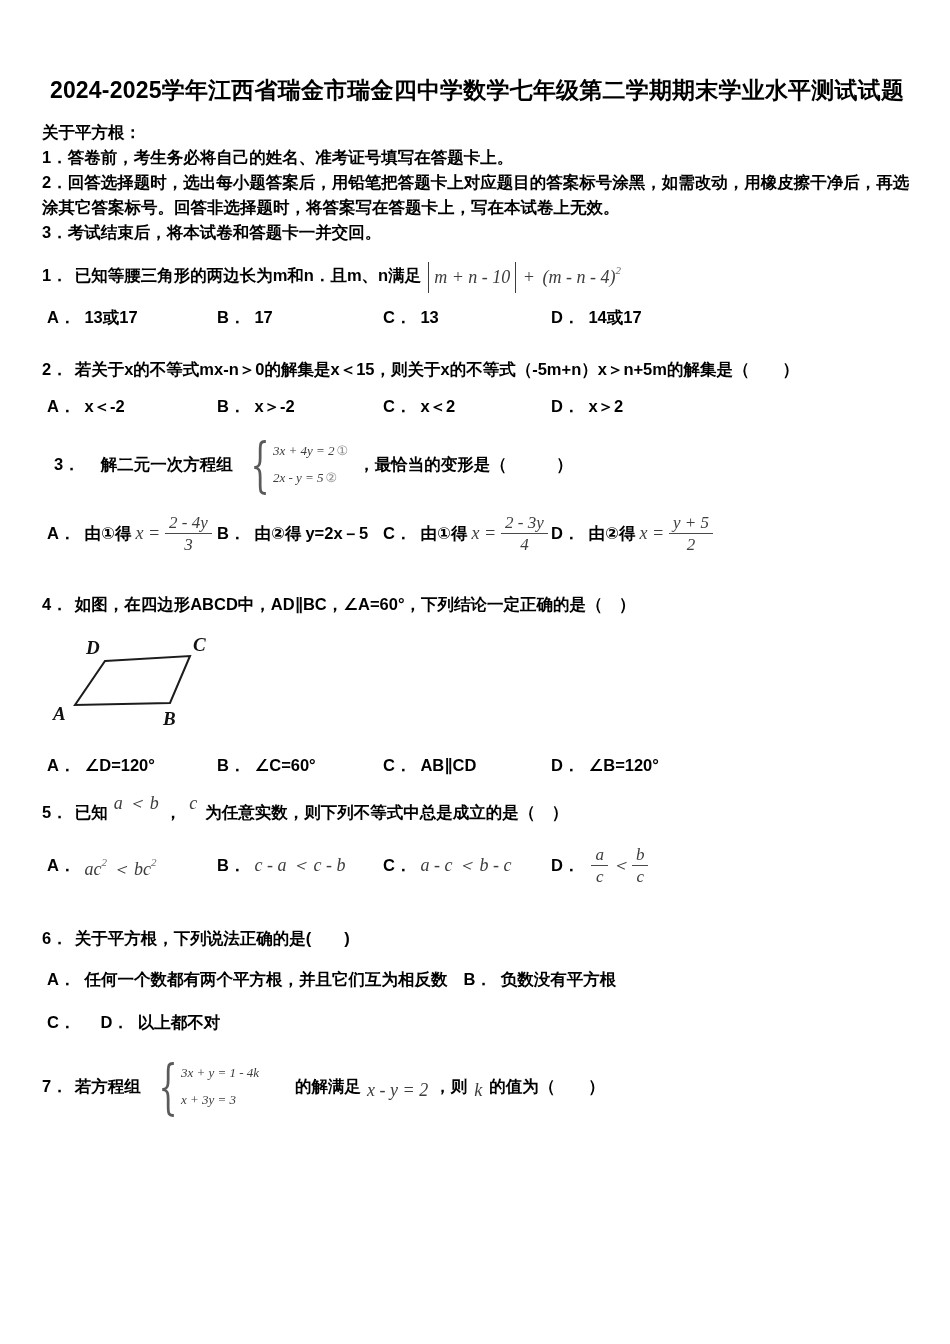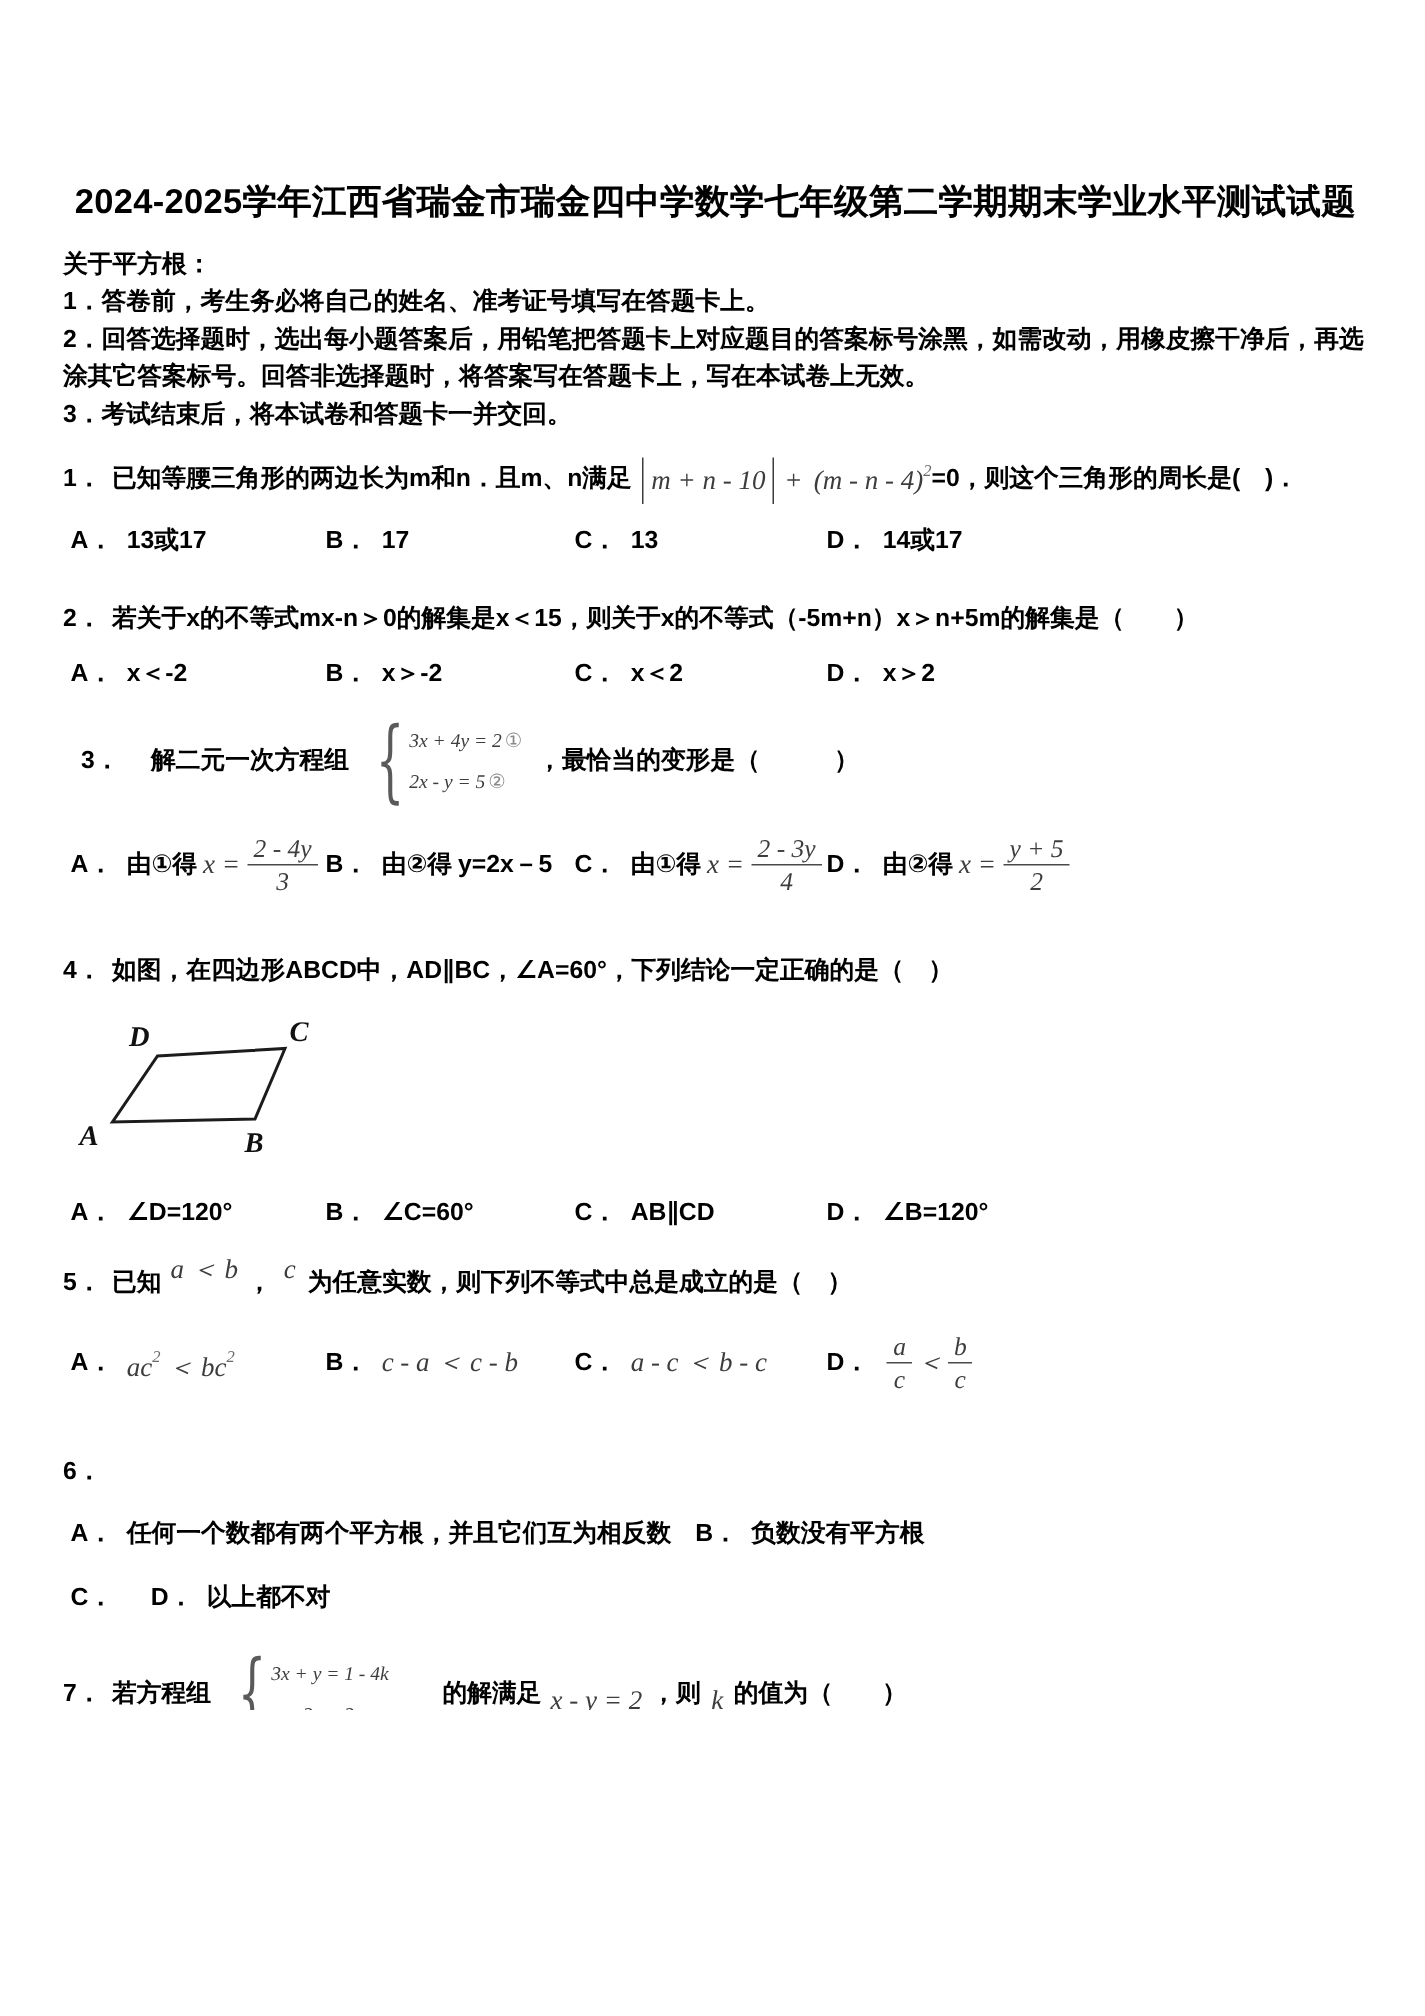--- a/index.html
+++ b/index.html
@@ -1,22 +1,22 @@
 <!DOCTYPE html>
 <html><head>
 <meta charset="utf-8">
 <style>
   * { margin:0; padding:0; box-sizing:border-box; }
   html,body { background:#ffffff; }
   .page {
-    position:relative; width:950px; height:1128px; margin:12px auto;
+    position:relative; width:950px; height:1128px; margin:0 auto;
     background:#ffffff; color:#000;
     font-family:"Liberation Sans","DejaVu Sans",sans-serif;
     font-size:16.5px; font-weight:600;
-    padding:106px 38px 30px 42px; overflow:hidden;
+    padding:74px 38px 30px 42px; overflow:hidden;
   }
   .title { font-size:23px; font-weight:800; text-align:center; line-height:32px; letter-spacing:0.2px; }
   .notice-heading { margin-top:14px; font-weight:700; line-height:25px; }
   .notice-item { line-height:25px; font-weight:600; }
   .section-heading { margin-top:30px; font-weight:700; line-height:25px; }
 
   .qrow { display:flex; align-items:center; line-height:25px; }
   .qnum { margin-right:7px; font-weight:600; }
   .stem { font-weight:700; }
 
@@ -84,21 +84,20 @@
 
   <div class="m-q1">
     <div class="qrow">
       <span class="qnum">1．</span>
       <span class="stem">已知等腰三角形的两边长为m和n．且m、n满足</span>
       <span class="math">
         <span class="abs">m + n - 10</span>
         <span>+</span>
         <span class="paren">(m - n - 4)</span><span class="sup">2</span>
       </span>
-      <span class="stem">=0，则这个三角形的周长是(　)．</span>
     </div>
     <div class="opts4 q1-opts">
       <div class="opt">
           <span class="opt-label">A．</span>
           <span class="opt-text">13或17</span>
         </div>
       <div class="opt">
           <span class="opt-label">B．</span>
           <span class="opt-text">17</span>
         </div>
@@ -256,20 +255,21 @@
             <span class="fnum">b</span>
             <span class="fden">c</span>
           </span>
       </div>
     </div>
   </div>
 
   <div class="m-q6">
     <div class="qrow">
       <span class="qnum">6．</span>
+      <span class="stem">关于平方根，下列说法正确的是(　　)</span>
     </div>
     <div class="q6line q6-l1">
       <div class="opt">
           <span class="opt-label">A．</span>
           <span class="stem">任何一个数都有两个平方根，并且它们互为相反数</span>
         </div>
       <div class="opt q6gap">
           <span class="opt-label">B．</span>
           <span class="stem">负数没有平方根</span>
         </div>

